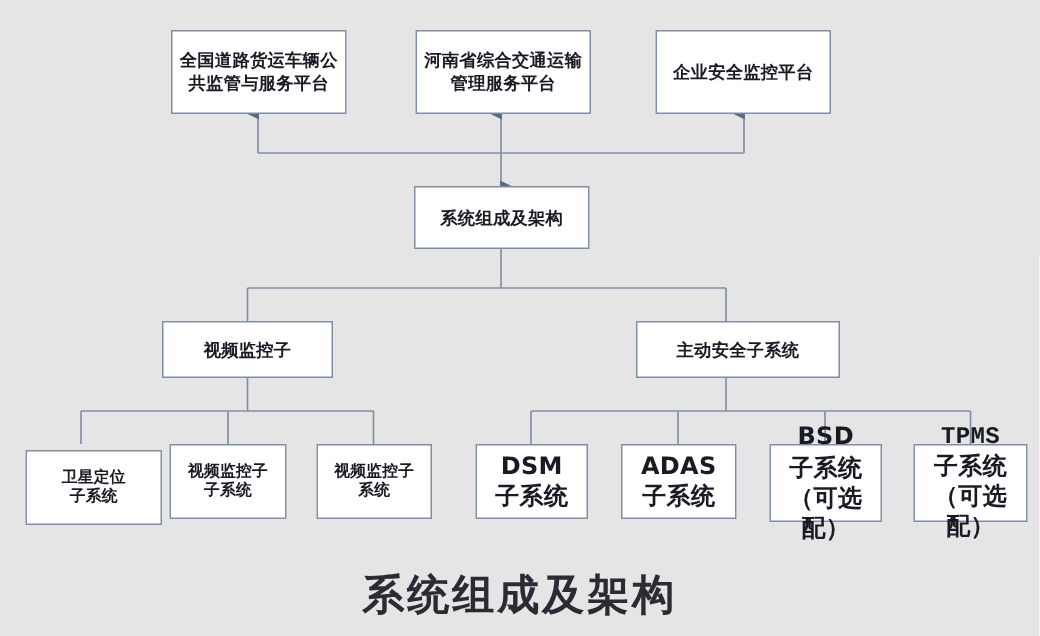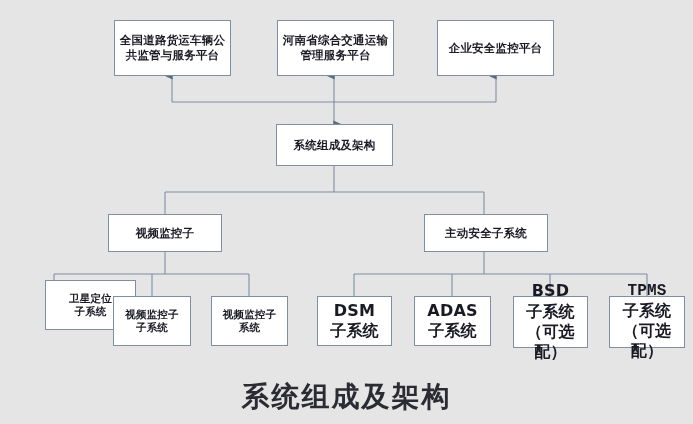--- a/index.html
+++ b/index.html
@@ -126,25 +126,25 @@
   </div>
 
   <div class="node lvl2" style="left:276px; top:124px; width:117px; height:42px;">
     <span class="txt">系统组成及架构</span>
   </div>
 
   <div class="node lvl3" style="left:108px; top:214px; width:114px; height:38px;">
     <span class="txt">视频监控子</span>
   </div>
 
-  <div class="node lvl3" style="left:424px; top:214px; width:124px; height:38px;">
+  <div class="node lvl3" style="left:424px; top:214px; width:136px; height:38px;">
     <span class="txt">主动安全子系统</span>
   </div>
 
-  <div class="node lvl4" style="left:17px; top:280px; width:91px; height:50px;margin-left:28px;">
+  <div class="node lvl4" style="left:17px; top:300px; width:91px; height:50px;">
     <span class="txt">卫星定位
 子系统</span>
   </div>
 
   <div class="node lvl4" style="left:113px; top:296px; width:78px; height:50px;">
     <span class="txt">视频监控子
 子系统</span>
   </div>
 
   <div class="node lvl4" style="left:211px; top:296px; width:77px; height:50px;">

